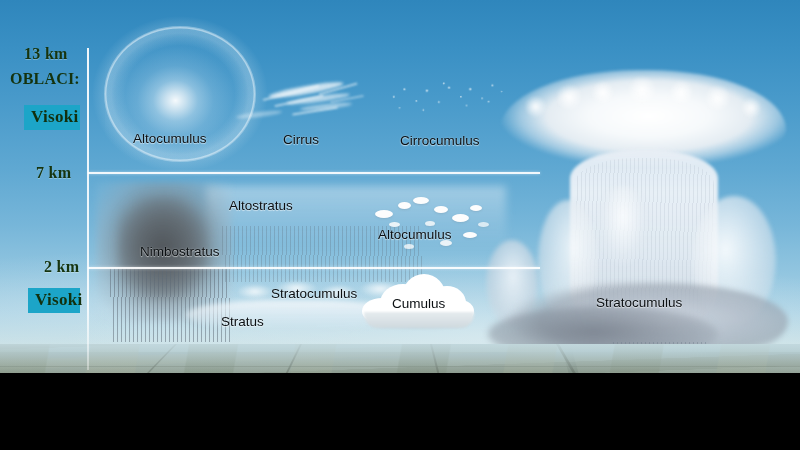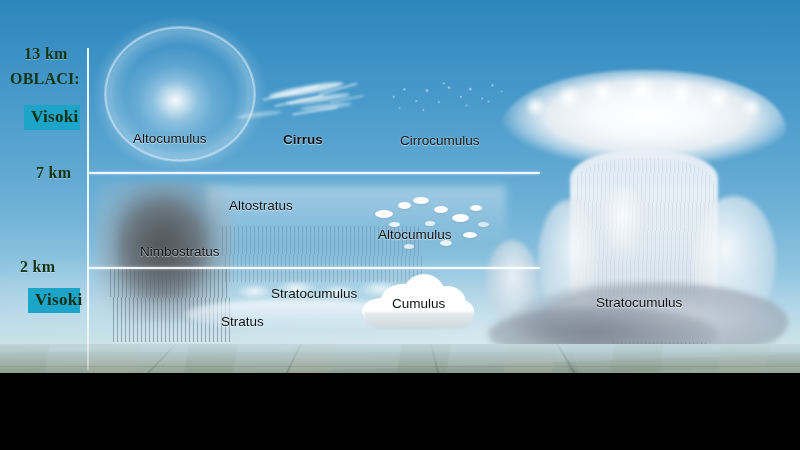--- a/index.html
+++ b/index.html
@@ -394,27 +394,27 @@
     <div class="ground-haze"></div>
   </div>
 
   <div class="axis-v"></div>
   <div class="level-line" style="left:88px;top:172px;width:452px;"></div>
   <div class="level-line" style="left:88px;top:267px;width:452px;"></div>
 
   <div class="alt-label" style="left:24px;top:45px;">13 km</div>
   <div class="heading" style="left:10px;top:70px;">OBLACI:</div>
   <div class="alt-label" style="left:36px;top:164px;">7 km</div>
-  <div class="alt-label" style="left:20px;top:258px;text-align:right;">2 km</div>
+  <div class="alt-label" style="left:44px;top:258px;text-align:right;">2 km</div>
 
   <div class="cat-chip" style="left:24px;top:105px;width:56px;">Visoki</div>
   <div class="cat-chip" style="left:28px;top:288px;width:52px;">Visoki</div>
 
   <div class="cloud-label" style="left:133px;top:131px;">Altocumulus</div>
-  <div class="cloud-label" style="left:283px;top:132px;font-weight:bold;">Cirrus</div>
+  <div class="cloud-label" style="left:283px;top:132px;">Cirrus</div>
   <div class="cloud-label" style="left:400px;top:133px;">Cirrocumulus</div>
   <div class="cloud-label" style="left:229px;top:198px;">Altostratus</div>
   <div class="cloud-label" style="left:378px;top:227px;">Altocumulus</div>
   <div class="cloud-label" style="left:140px;top:244px;">Nimbostratus</div>
   <div class="cloud-label" style="left:271px;top:286px;">Stratocumulus</div>
   <div class="cloud-label" style="left:392px;top:296px;">Cumulus</div>
   <div class="cloud-label" style="left:221px;top:314px;">Stratus</div>
   <div class="cloud-label" style="left:596px;top:295px;">Stratocumulus</div>
 
 </div>

